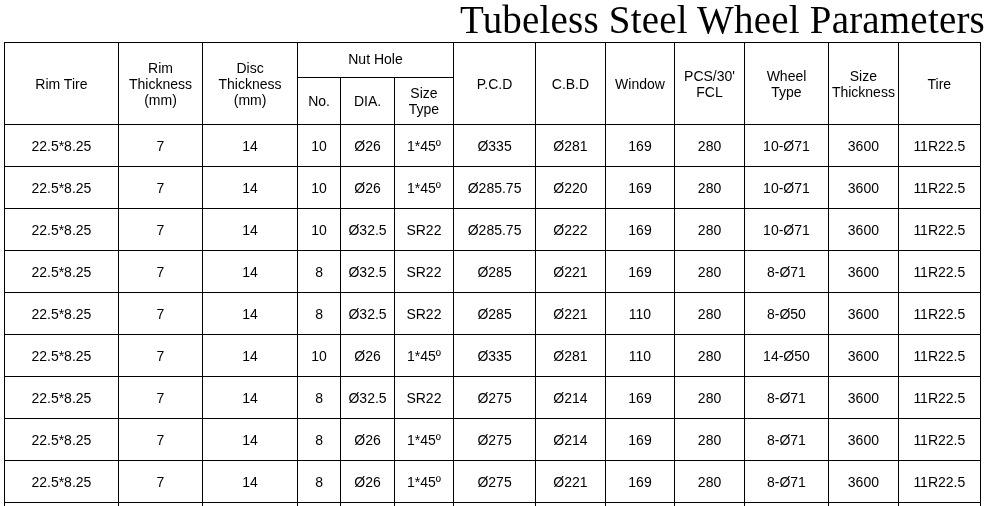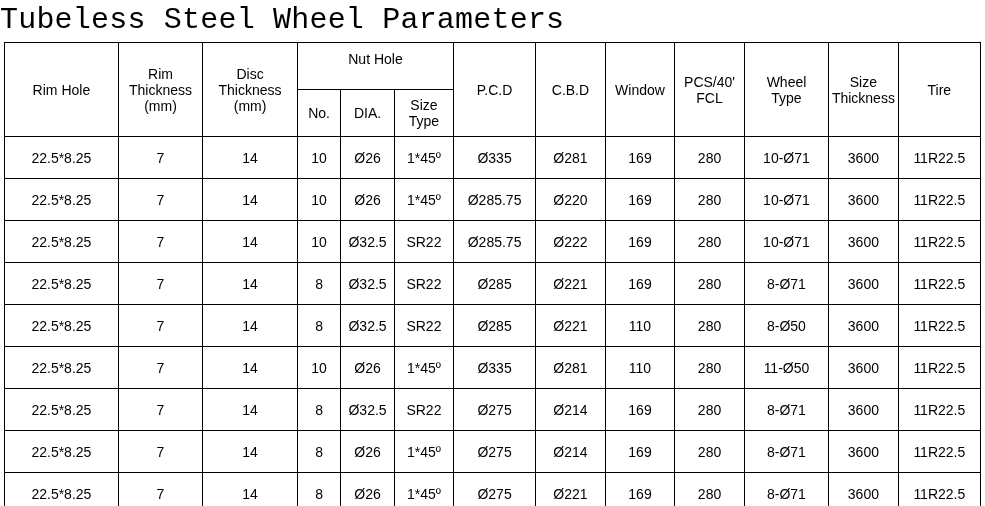--- a/index.html
+++ b/index.html
@@ -14,23 +14,23 @@
     color: #000000;
     overflow: hidden;
   }
   .page {
     width: 985px;
     height: 506px;
     position: relative;
     box-sizing: border-box;
   }
   .title {
-    text-align: left;
-    font-family: Liberation Mono, monospace;
-    font-size: 30px;
+    text-align: right;
+    font-family: Liberation Serif, serif;
+    font-size: 39px;
     font-weight: normal;
     line-height: 36px;
     padding-top: 2px;
     padding-bottom: 4px;
     letter-spacing: 0.2px;
   }
   table.params {
     border-collapse: collapse;
     width: 977px;
     margin: 0 4px;
@@ -46,21 +46,21 @@
     padding: 2px 2px;
     line-height: 16px;
     white-space: nowrap;
     overflow: hidden;
   }
   thead th {
     height: 72px;
   }
   thead th.nut-group {
     height: 28px;
-    padding-bottom: 16px;
+    padding-bottom: 4px;
   }
   thead th.sub {
     height: 42px;
     margin-top: 22px;
   }
   tbody td {
     height: 37px;
   }
   
   col.c0  { width: 108px; }
@@ -95,37 +95,37 @@
       <col class="c6">
         <col class="c7">
         <col class="c8">
         <col class="c9">
         <col class="c10">
         <col class="c11">
         <col class="c12">
     </colgroup>
     <thead>
       <tr>
-        <th rowspan="2">Rim Hole</th>
+        <th rowspan="2">Rim Tire</th>
         <th rowspan="2">
           <span>Rim</span><br>
           <span>Thickness</span><br>
           <span>(mm)</span>
         </th>
         <th rowspan="2">
           <span>Disc</span><br>
           <span>Thickness</span><br>
           <span>(mm)</span>
         </th>
         <th class="nut-group" colspan="3">Nut Hole</th>
         <th rowspan="2">P.C.D</th>
         <th rowspan="2">C.B.D</th>
         <th rowspan="2">Window</th>
         <th rowspan="2">
-          <span>PCS/40'</span><br>
+          <span>PCS/30'</span><br>
           <span>FCL</span>
         </th>
         <th rowspan="2">
           <span>Wheel</span><br>
           <span>Type</span>
         </th>
         <th rowspan="2">
           <span>Size</span><br>
           <span>Thickness</span>
         </th>
@@ -220,21 +220,21 @@
         <td>22.5*8.25</td>
         <td>7</td>
         <td>14</td>
         <td>10</td>
         <td>Ø26</td>
         <td>1*45º</td>
         <td>Ø335</td>
         <td>Ø281</td>
         <td>110</td>
         <td>280</td>
-        <td>11-Ø50</td>
+        <td>14-Ø50</td>
         <td>3600</td>
         <td>11R22.5</td>
       </tr>
       <tr>
         <td>22.5*8.25</td>
         <td>7</td>
         <td>14</td>
         <td>8</td>
         <td>Ø32.5</td>
         <td>SR22</td>

